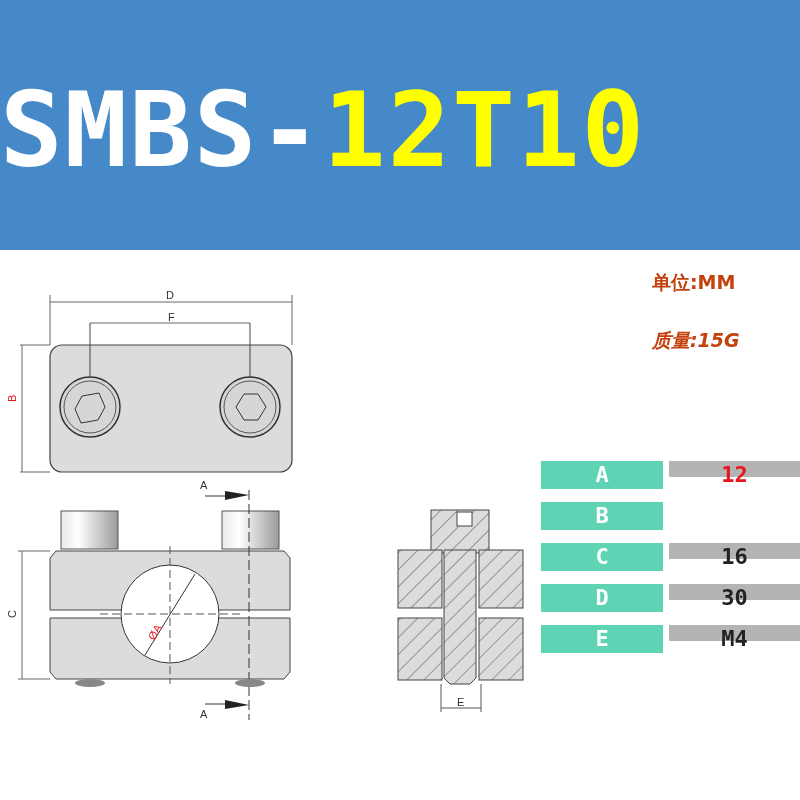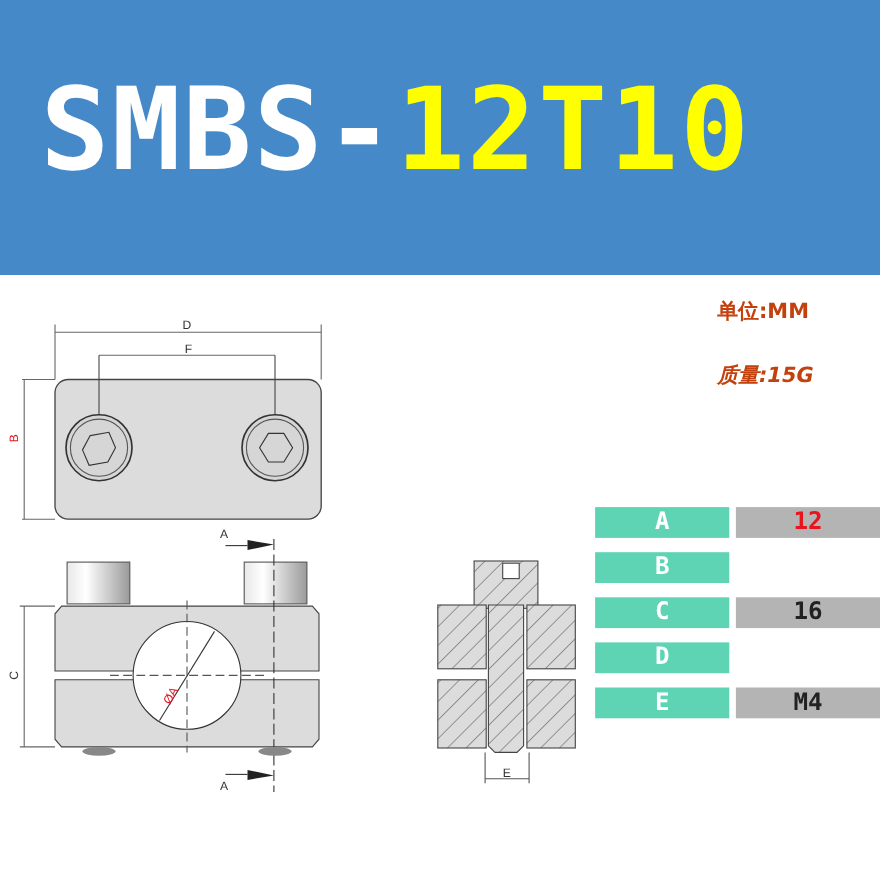--- a/index.html
+++ b/index.html
@@ -1,24 +1,24 @@
 <!DOCTYPE html>
 <html><head>
 <meta charset="utf-8">
 <style>
   html, body { margin:0; padding:0; }
   body { width:800px; height:800px; background:#ffffff; position:relative; overflow:hidden; font-family:"DejaVu Sans", sans-serif; }
   .header { position:absolute; left:0; top:0; width:800px; height:250px; background:#4589c8; }
-  .title { position:absolute; left:0; top:66px; width:720px; text-align:center; font-family:"DejaVu Sans Mono", monospace; font-weight:bold; font-size:104px; letter-spacing:2px; line-height:1; white-space:nowrap; }
+  .title { position:absolute; left:0; top:78px; width:720px; text-align:left; font-family:"DejaVu Sans Mono", monospace; font-weight:bold; font-size:104px; letter-spacing:2px; line-height:1; white-space:nowrap; }
   .title .w { color:#ffffff; }
   .title .y { color:#ffff00; }
   .meta { position:absolute; left:652px; color:#c2410c; font-weight:bold; font-size:19px; font-family:"DejaVu Sans", sans-serif; }
   .row { position:absolute; left:541px; height:28px; width:259px; }
   .row .k { position:absolute; left:0; top:0; width:122px; height:28px; background:#5fd4b4; color:#fff; font-weight:bold; font-size:22px; text-align:center; line-height:28px; font-family:"DejaVu Sans Mono", monospace; }
-  .row .v { position:absolute; left:128px; top:0; width:131px; height:28px; background:#b4b4b4; color:#222; font-weight:bold; font-size:22px; text-align:center; line-height:28px; font-family:"DejaVu Sans Mono", monospace; }
+  .row .v { position:absolute; left:128px; top:0; width:131px; height:16px; background:#b4b4b4; color:#222; font-weight:bold; font-size:22px; text-align:center; line-height:28px; font-family:"DejaVu Sans Mono", monospace; }
   .row .v.red { color:#e8141e; }
   svg { position:absolute; left:0; top:0; }
   .dimtxt { font-family:"Liberation Sans", sans-serif; font-size:11px; fill:#333; }
 </style>
 </head>
 <body>
 
 <div class="header">
   <div class="title"><span class="w">SMBS-</span><span class="y">12T10</span></div>
 </div>
@@ -107,17 +107,18 @@
 </div>
 <div class="row" style="top:502px;">
   <div class="k">B</div>
 </div>
 <div class="row" style="top:543px;">
   <div class="k">C</div>
   <div class="v">16</div>
 </div>
 <div class="row" style="top:584px;">
   <div class="k">D</div>
+  <div class="v">30</div>
 </div>
 <div class="row" style="top:625px;">
   <div class="k">E</div>
   <div class="v">M4</div>
 </div>
 
 </body></html>

